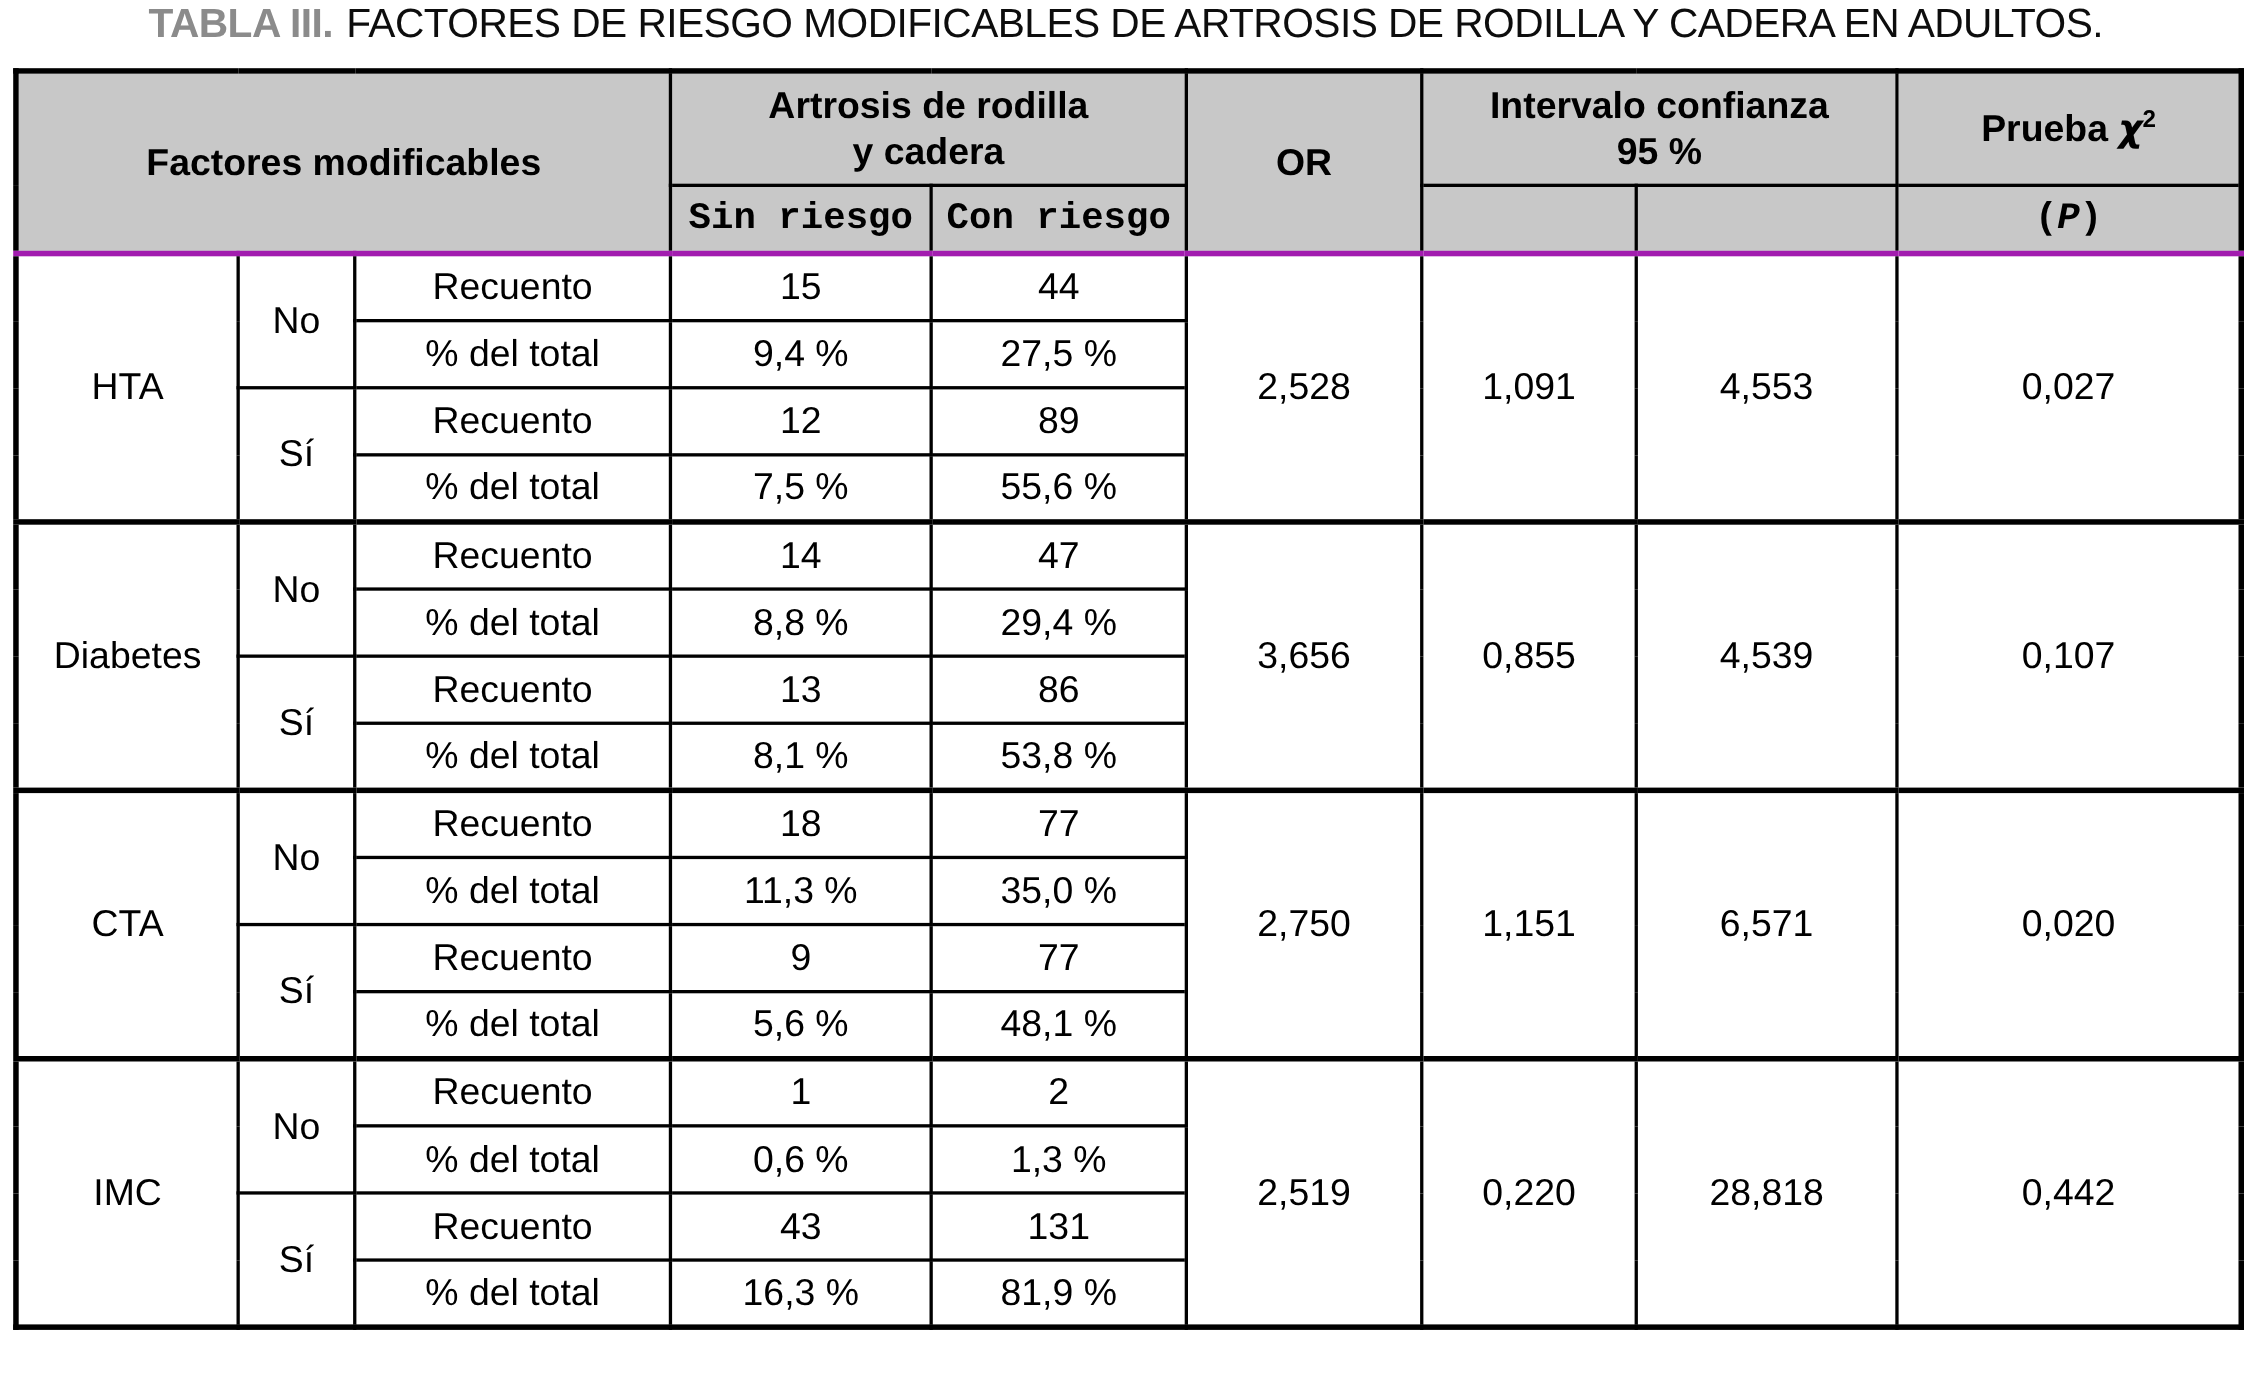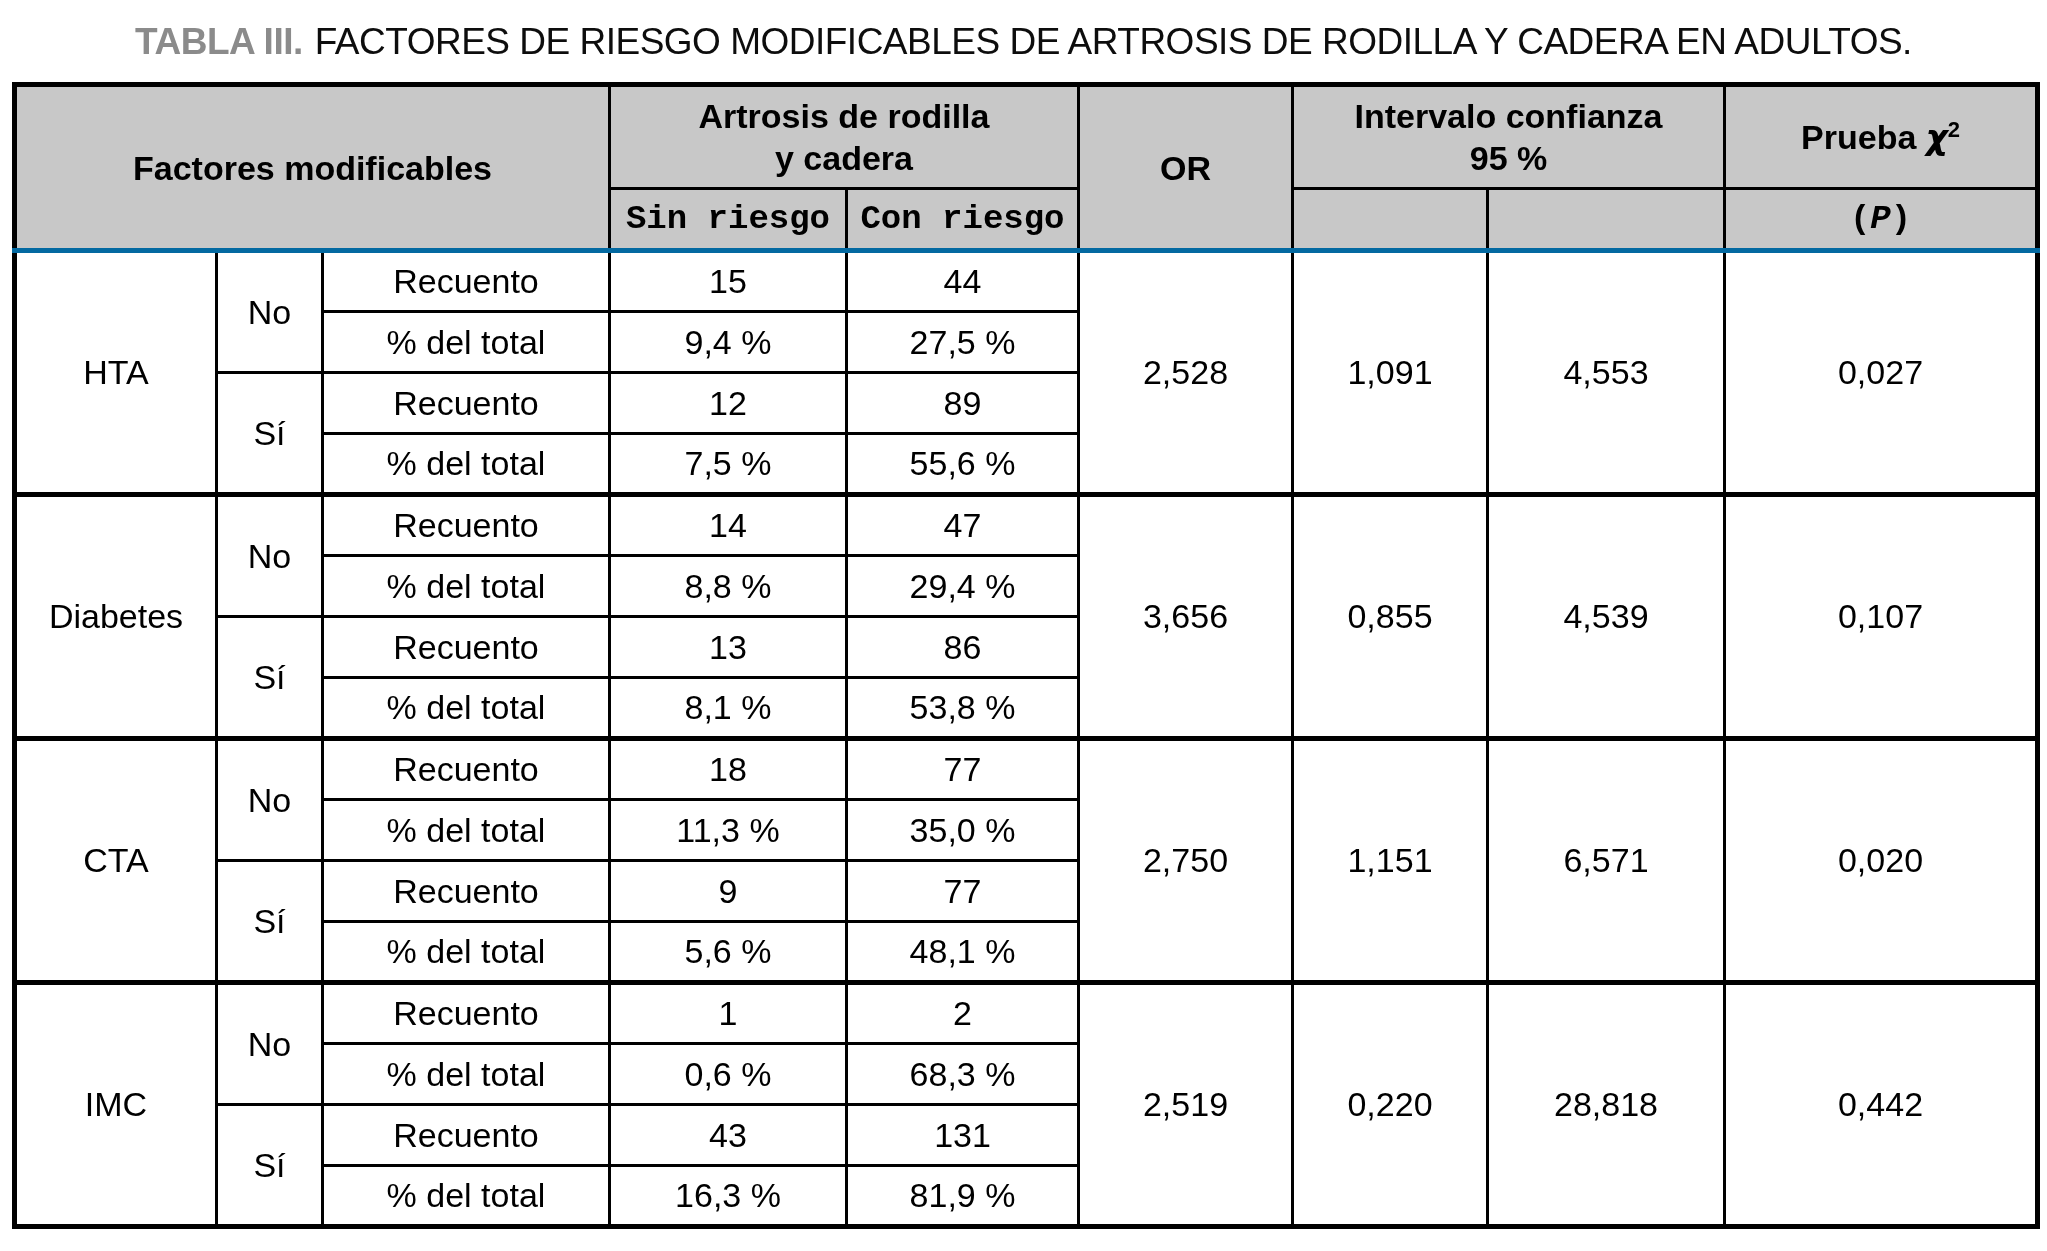--- a/index.html
+++ b/index.html
@@ -10,21 +10,20 @@
     color: #000;
   }
   .page {
     position: relative;
     width: 2047px;
     height: 1251px;
     background: #ffffff;
     overflow: hidden;
   }
   .caption {
-    padding-top: 20px;
     text-align: center;
     font-size: 37px;
     line-height: 44px;
     letter-spacing: -0.5px;
     white-space: nowrap;
   }
   .caption .cap-label {
     color: #8b8b8b;
     font-weight: bold;
     margin-right: 12px;
@@ -49,21 +48,21 @@
     overflow: hidden;
   }
   th {
     background: #c8c8c8;
     font-weight: bold;
     line-height: 42px;
   }
   tr.hr1 { height: 104px; }
   tr.hr2 { height: 62px; font-family: Liberation Mono, monospace; }
   tbody tr { height: 61px; }
-  .bb-thick { border-bottom: 5px solid #0369a1; }
+  .bb-thick { border-bottom: 5px solid #a21caf; }
   tr.block-top > td { border-top: 5px solid #000; }
   .chi {
     font-style: italic;
     font-family: "DejaVu Sans", sans-serif;
     font-weight: bold;
   }
   .sup2 {
     font-size: 22px;
     vertical-align: super;
     line-height: 0;
@@ -211,21 +210,21 @@
         <td>1</td>
         <td>2</td>
         <td rowspan="4">2,519</td>
         <td rowspan="4">0,220</td>
         <td rowspan="4">28,818</td>
         <td rowspan="4">0,442</td>
       </tr>
       <tr>
         <td>% del total</td>
         <td>0,6 %</td>
-        <td>68,3 %</td>
+        <td>1,3 %</td>
       </tr>
       <tr>
         <td rowspan="2">Sí</td>
         <td>Recuento</td>
         <td>43</td>
         <td>131</td>
       </tr>
       <tr>
         <td>% del total</td>
         <td>16,3 %</td>

